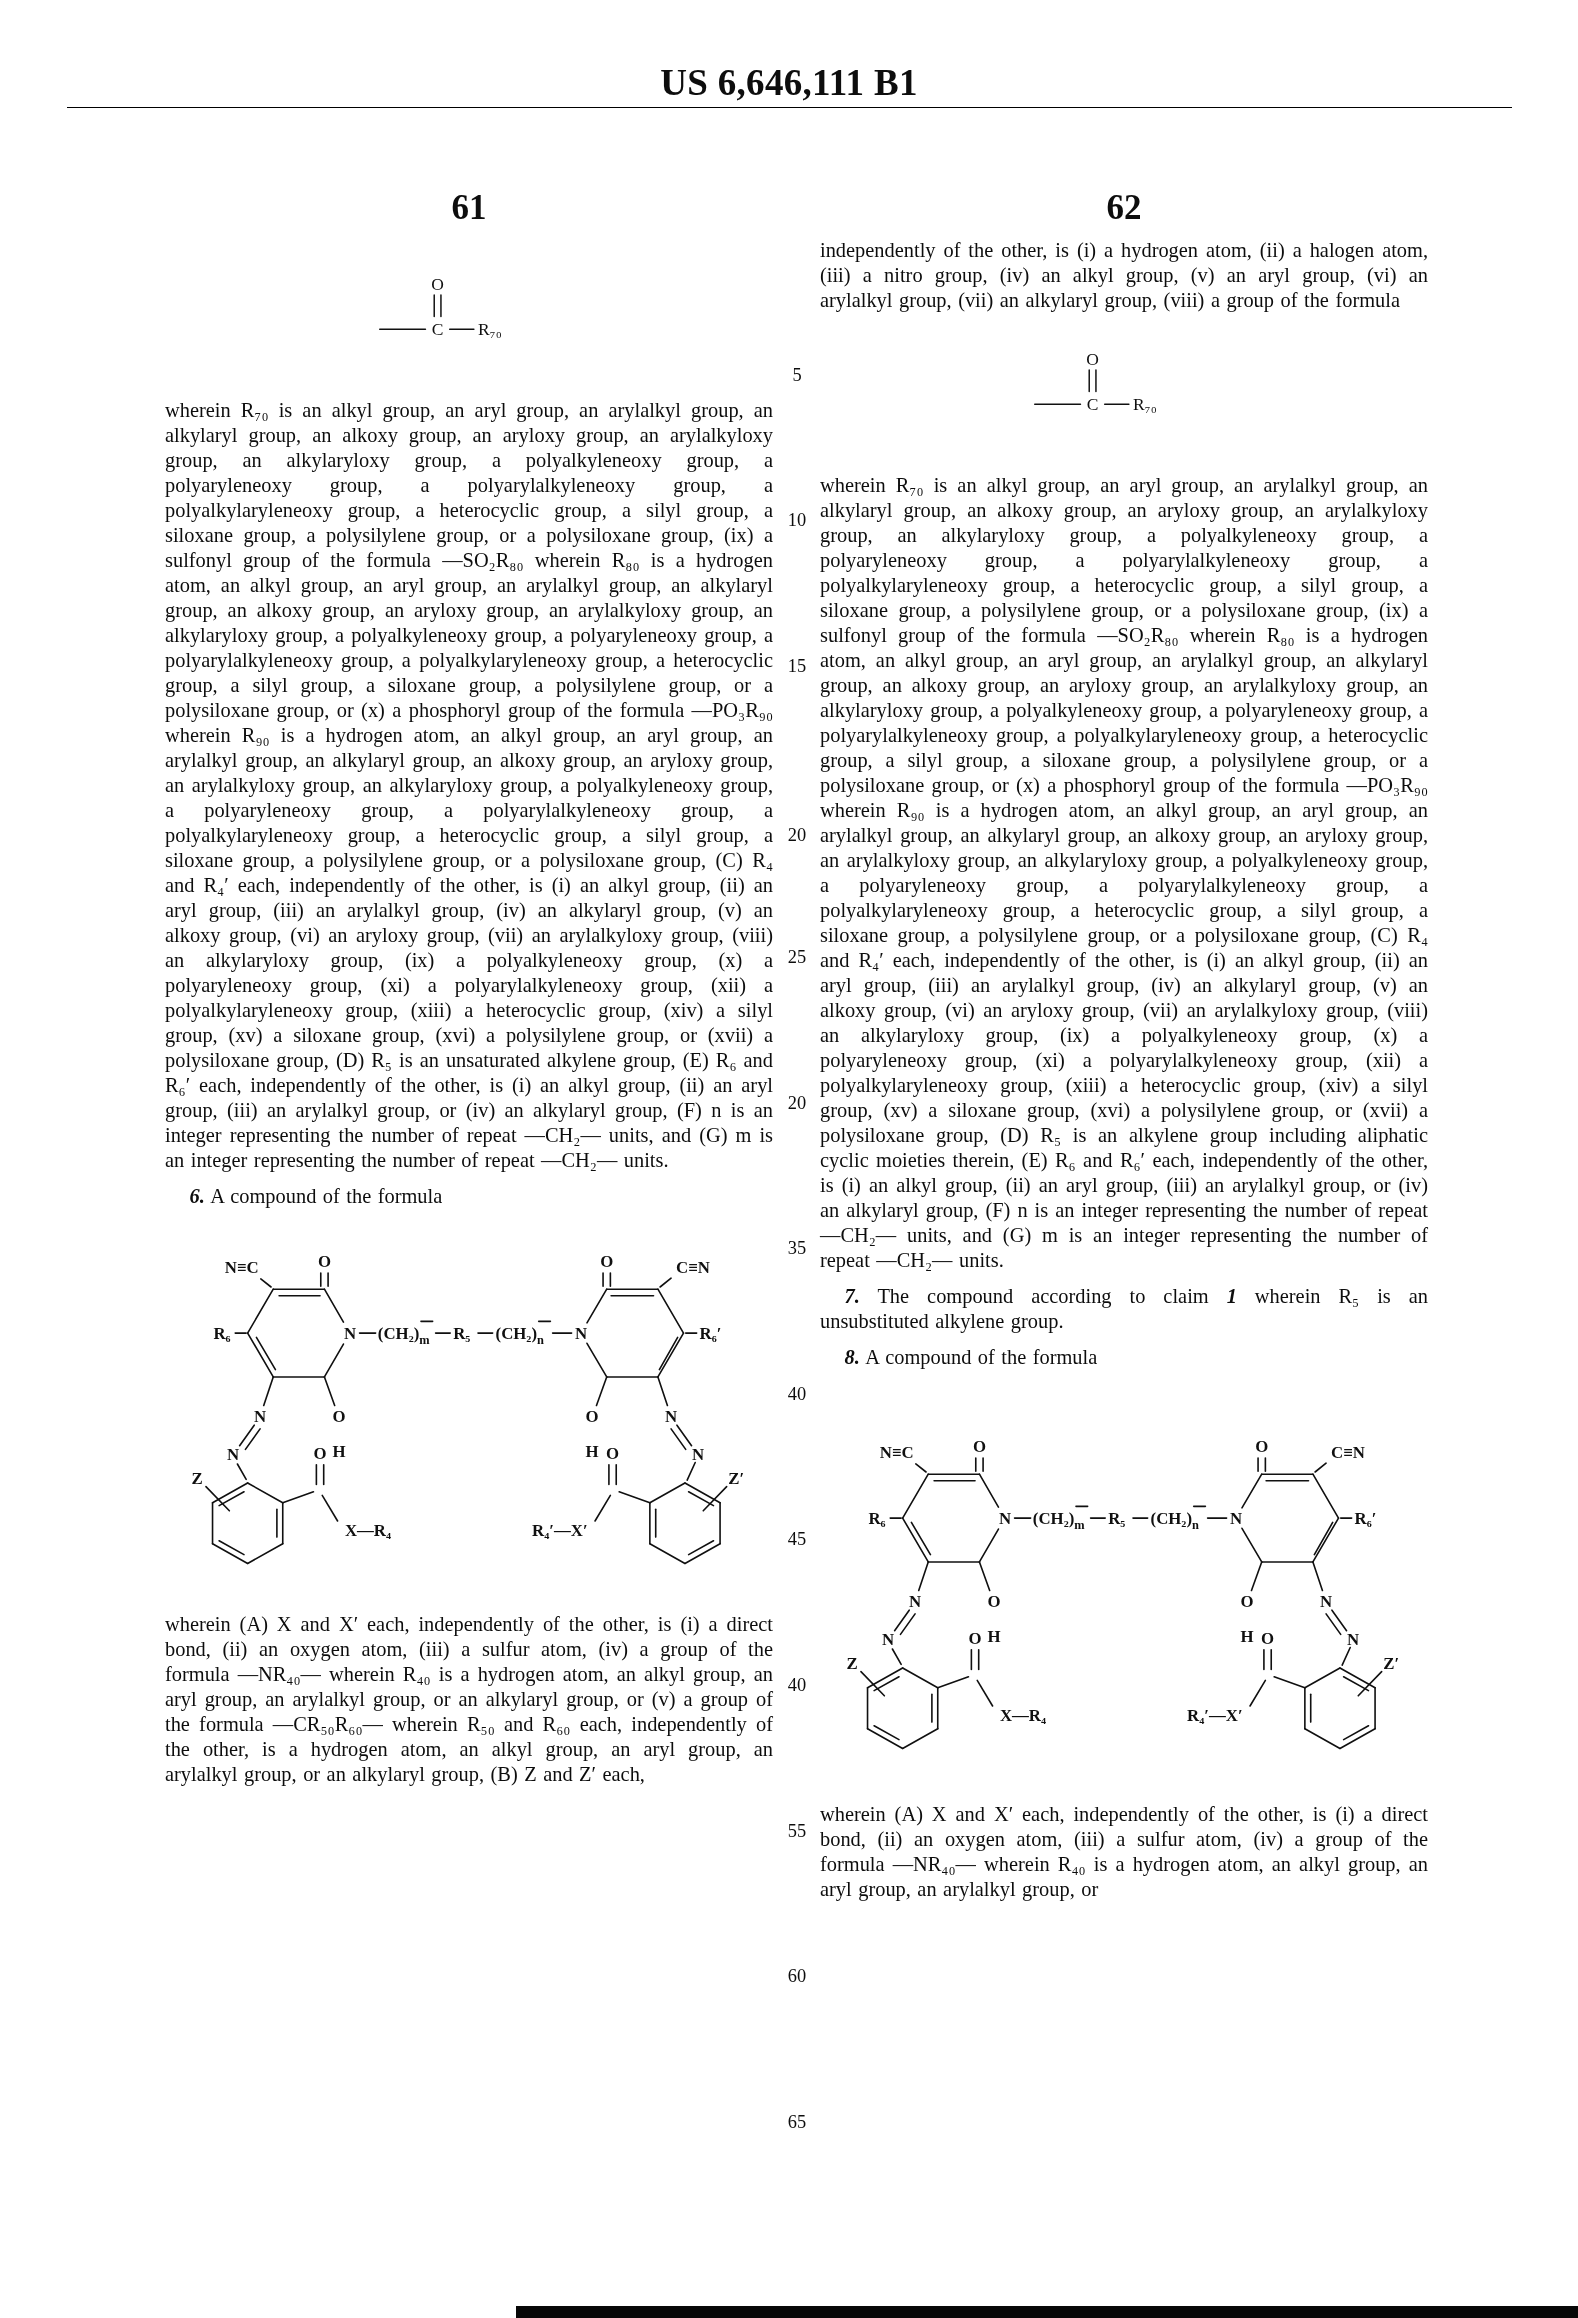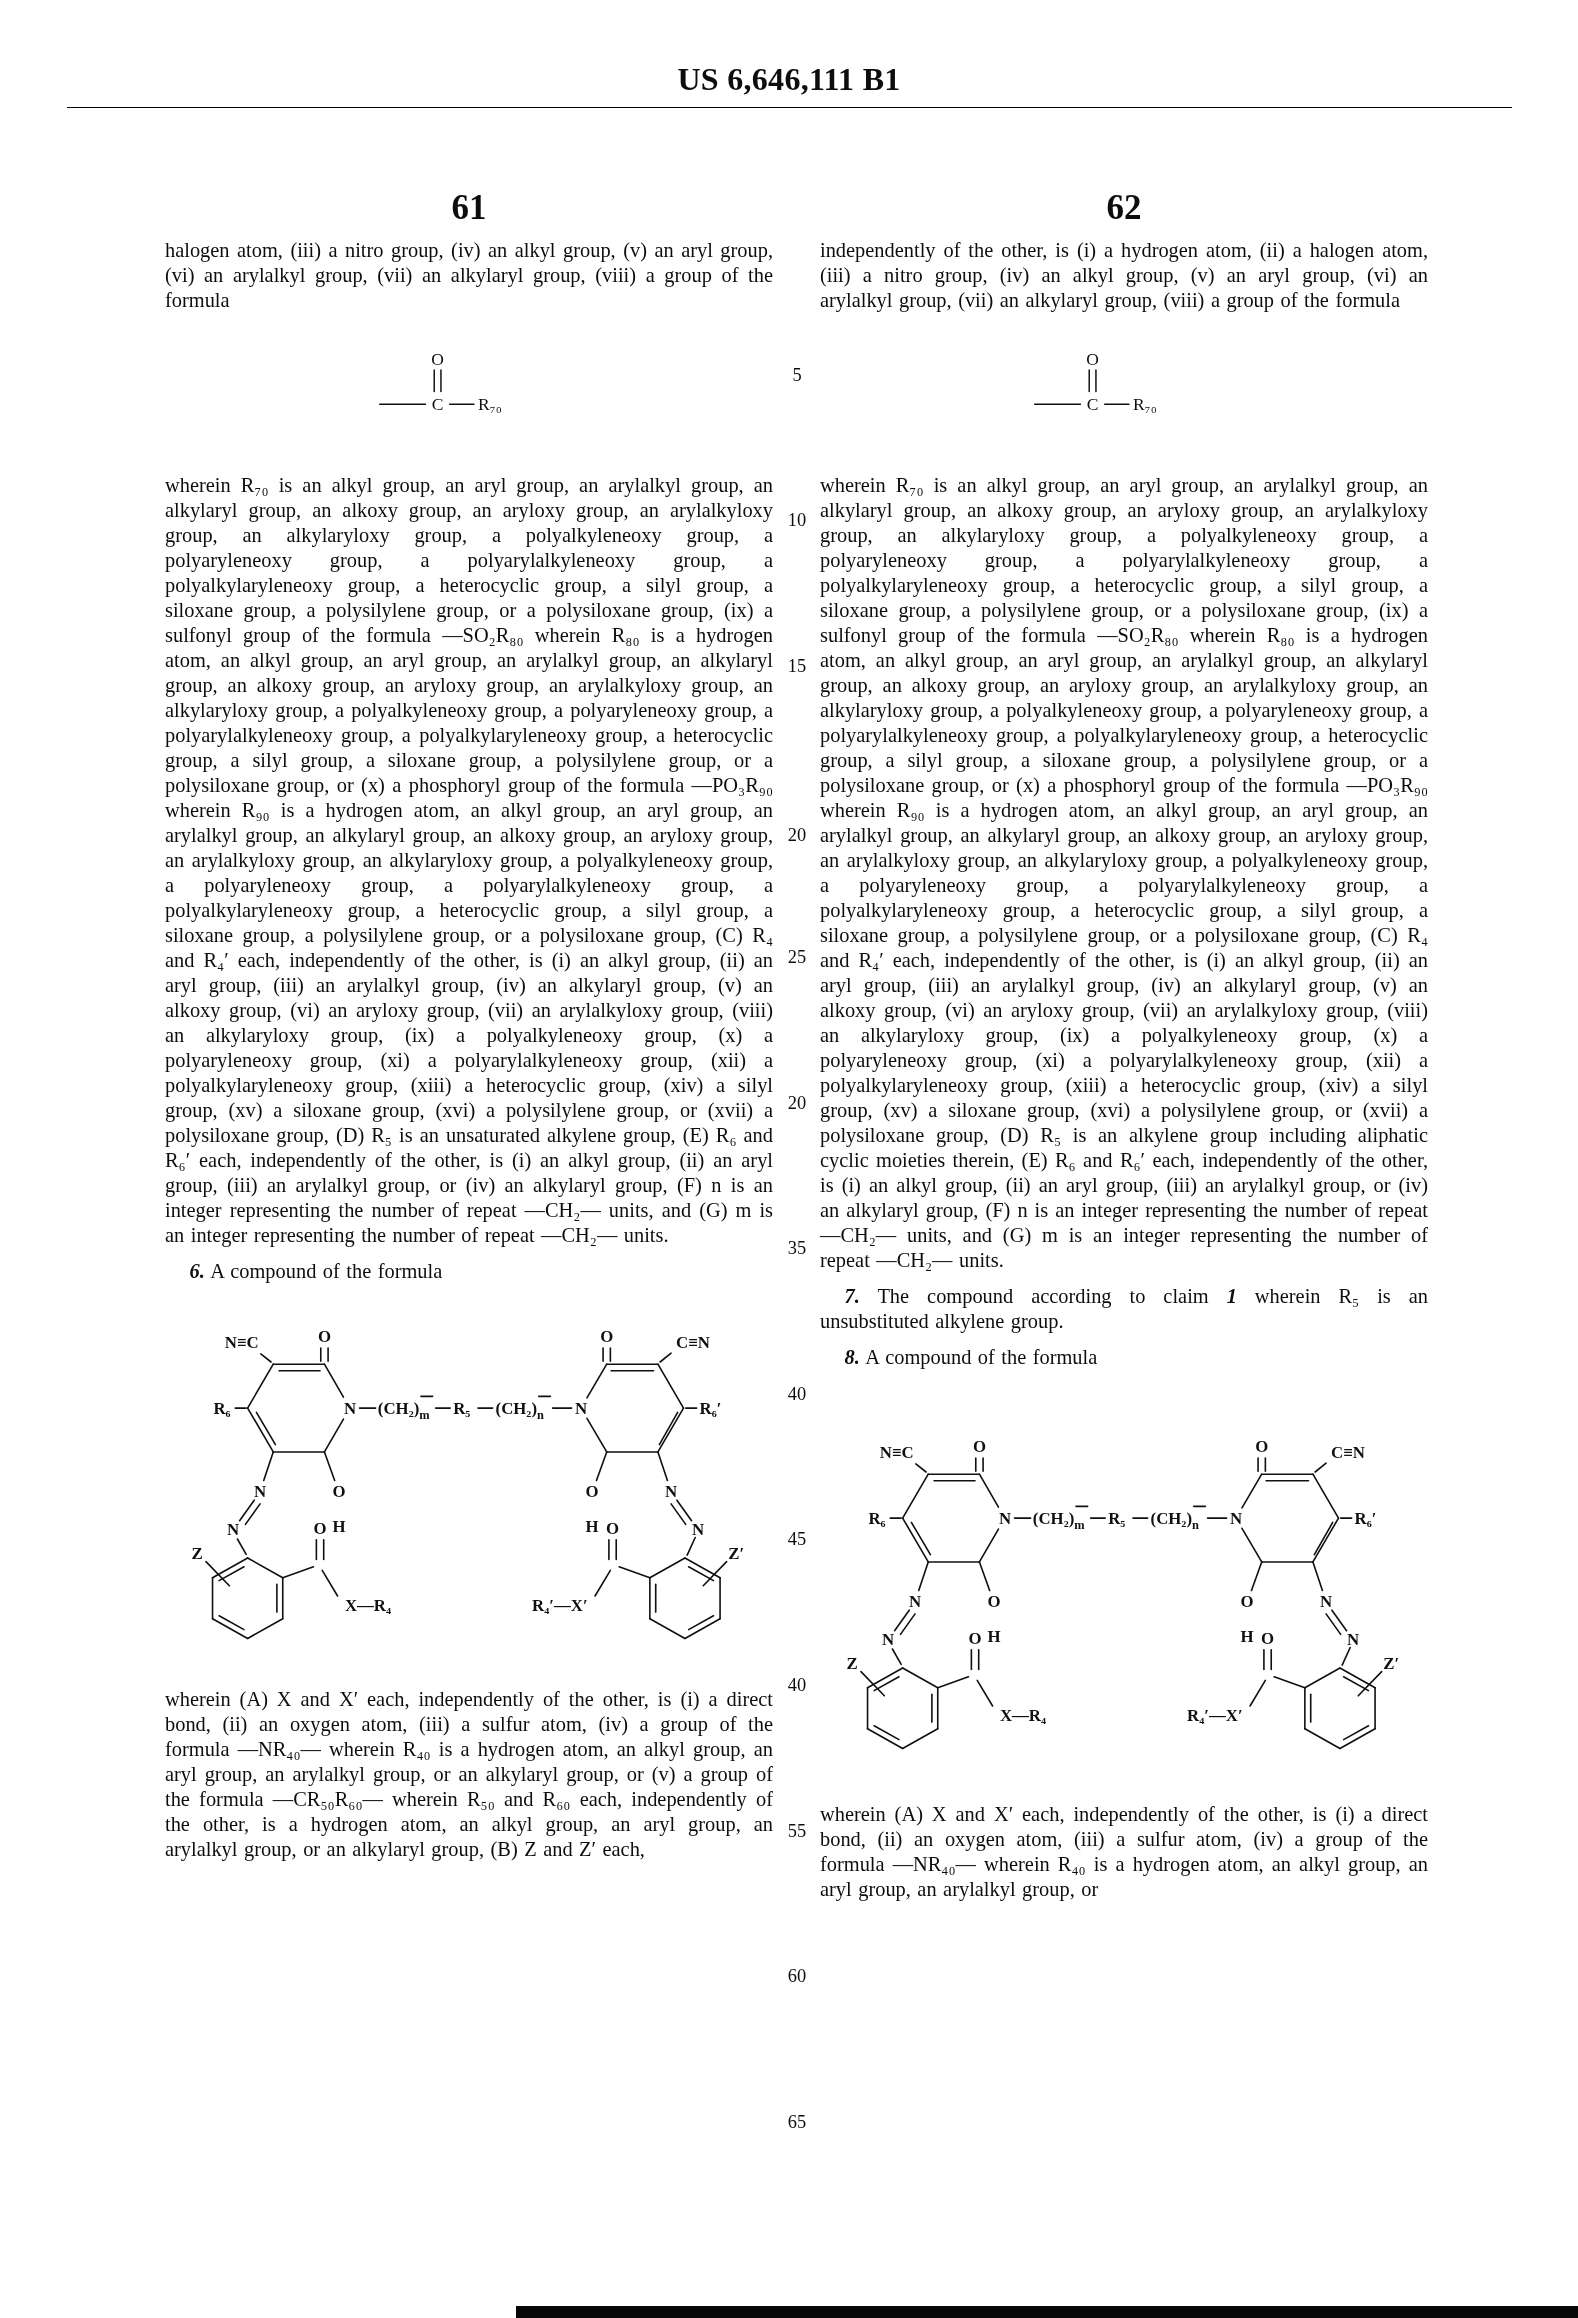--- a/index.html
+++ b/index.html
@@ -3,21 +3,21 @@
 <meta charset="utf-8">
 <style>
   html,body{margin:0;padding:0;}
   body{
     width:1578px;height:2319px;position:relative;background:#ffffff;
     font-family:"Liberation Serif","DejaVu Serif",serif;color:#0d0d0d;
     -webkit-font-smoothing:antialiased;
   }
   .patent-header{
     position:absolute;top:61px;left:0;width:100%;text-align:center;
-    font-size:32px;font-weight:bold;letter-spacing:0.3px;
+    font-size:37px;font-weight:bold;letter-spacing:0.3px;
   }
   .header-rule{position:absolute;top:107px;left:67px;width:1445px;height:1.4px;background:#000;}
   .colnum{position:absolute;top:188px;text-align:center;font-size:35px;font-weight:bold;}
   .colnum.left{left:165px;width:608px;}
   .colnum.right{left:820px;width:608px;}
   .col{
     position:absolute;top:238px;width:608px;
     font-size:20.4px;line-height:25px;text-align:justify;word-spacing:1.4px;
   }
   .col.left{left:165px;}
@@ -54,21 +54,20 @@
 <div class="lineno" style="top:1093px">20</div>
 <div class="lineno" style="top:1238px">35</div>
 <div class="lineno" style="top:1384px">40</div>
 <div class="lineno" style="top:1529px">45</div>
 <div class="lineno" style="top:1675px">40</div>
 <div class="lineno" style="top:1821px">55</div>
 <div class="lineno" style="top:1966px">60</div>
 <div class="lineno" style="top:2112px">65</div>
 
 <div class="col left">
-  <p>halogen atom, (iii) a nitro group, (iv) an alkyl group, (v) an aryl group, (vi) an arylalkyl group, (vii) an alkylaryl group, (viii) a group of the formula</p>
 
   <div class="carbonyl-wrap">
     <svg viewBox="0 0 220 140" width="148" height="95" style="font-size:30px">
       <g>
         <line x1="91" y1="38" x2="91" y2="70"></line>
         <line x1="101" y1="38" x2="101" y2="70"></line>
         <line x1="10" y1="89" x2="78" y2="89"></line>
         <line x1="114" y1="89" x2="150" y2="89"></line>
       </g>
       <text x="96" y="30" text-anchor="middle">O</text>

